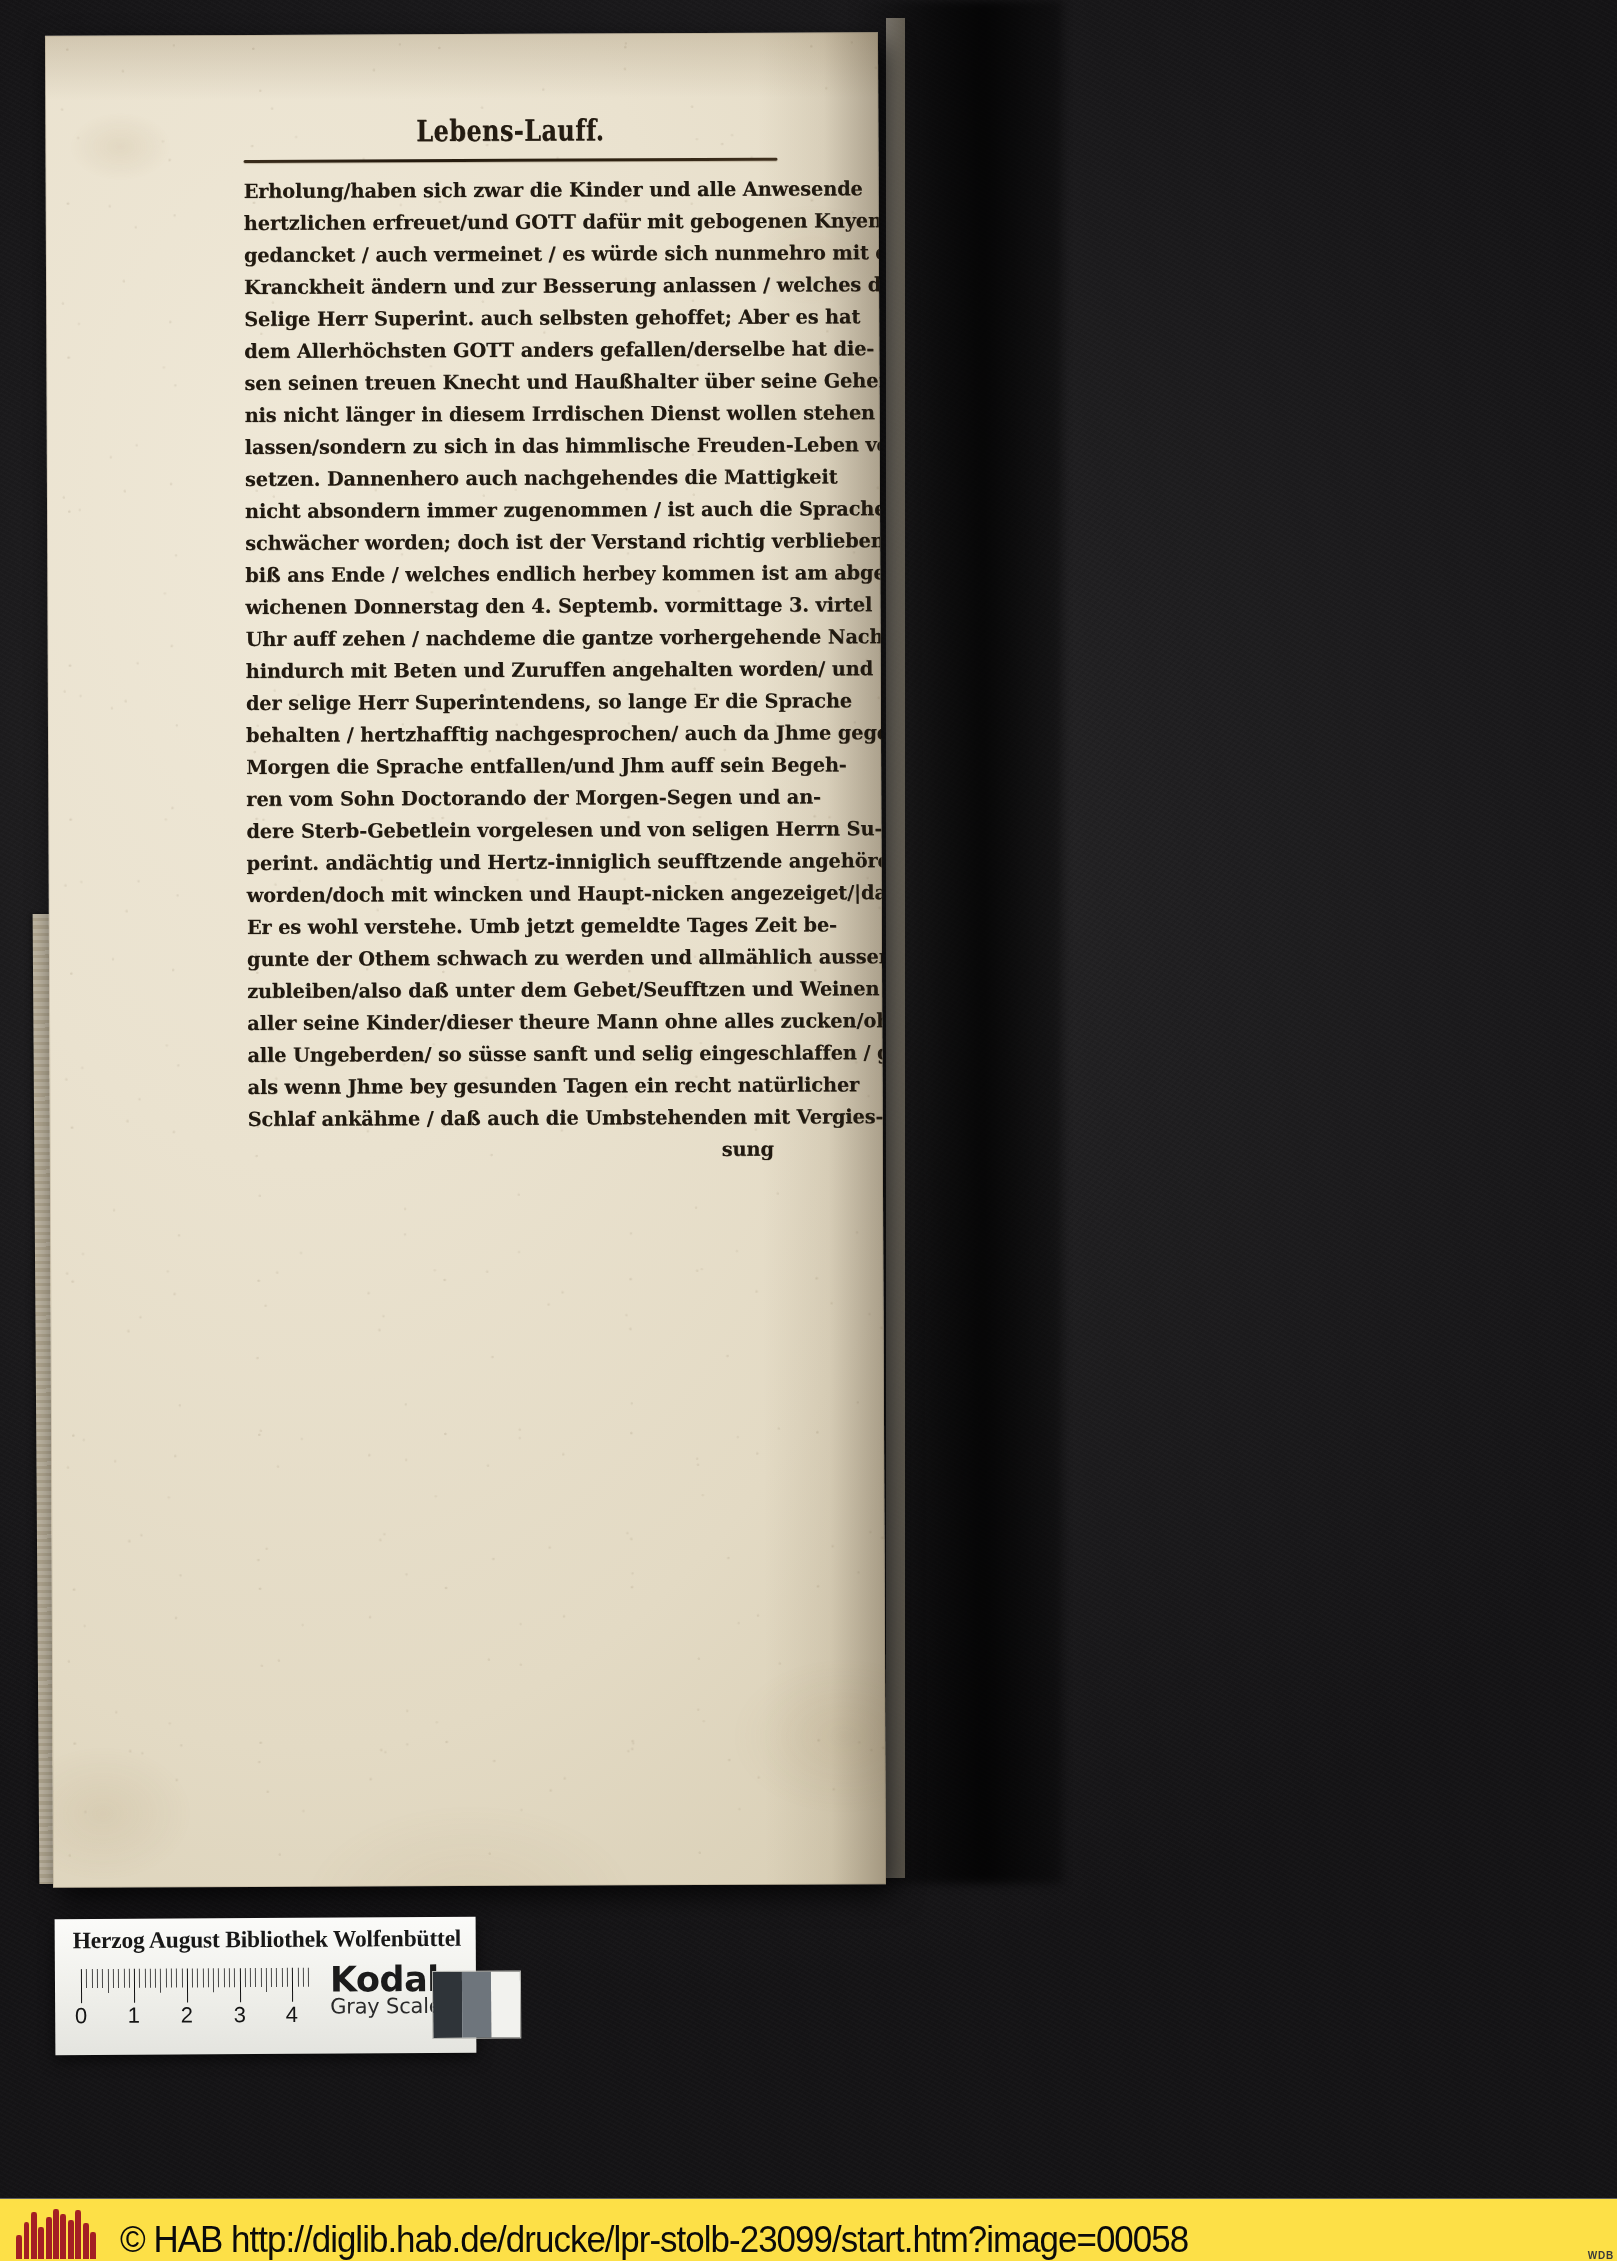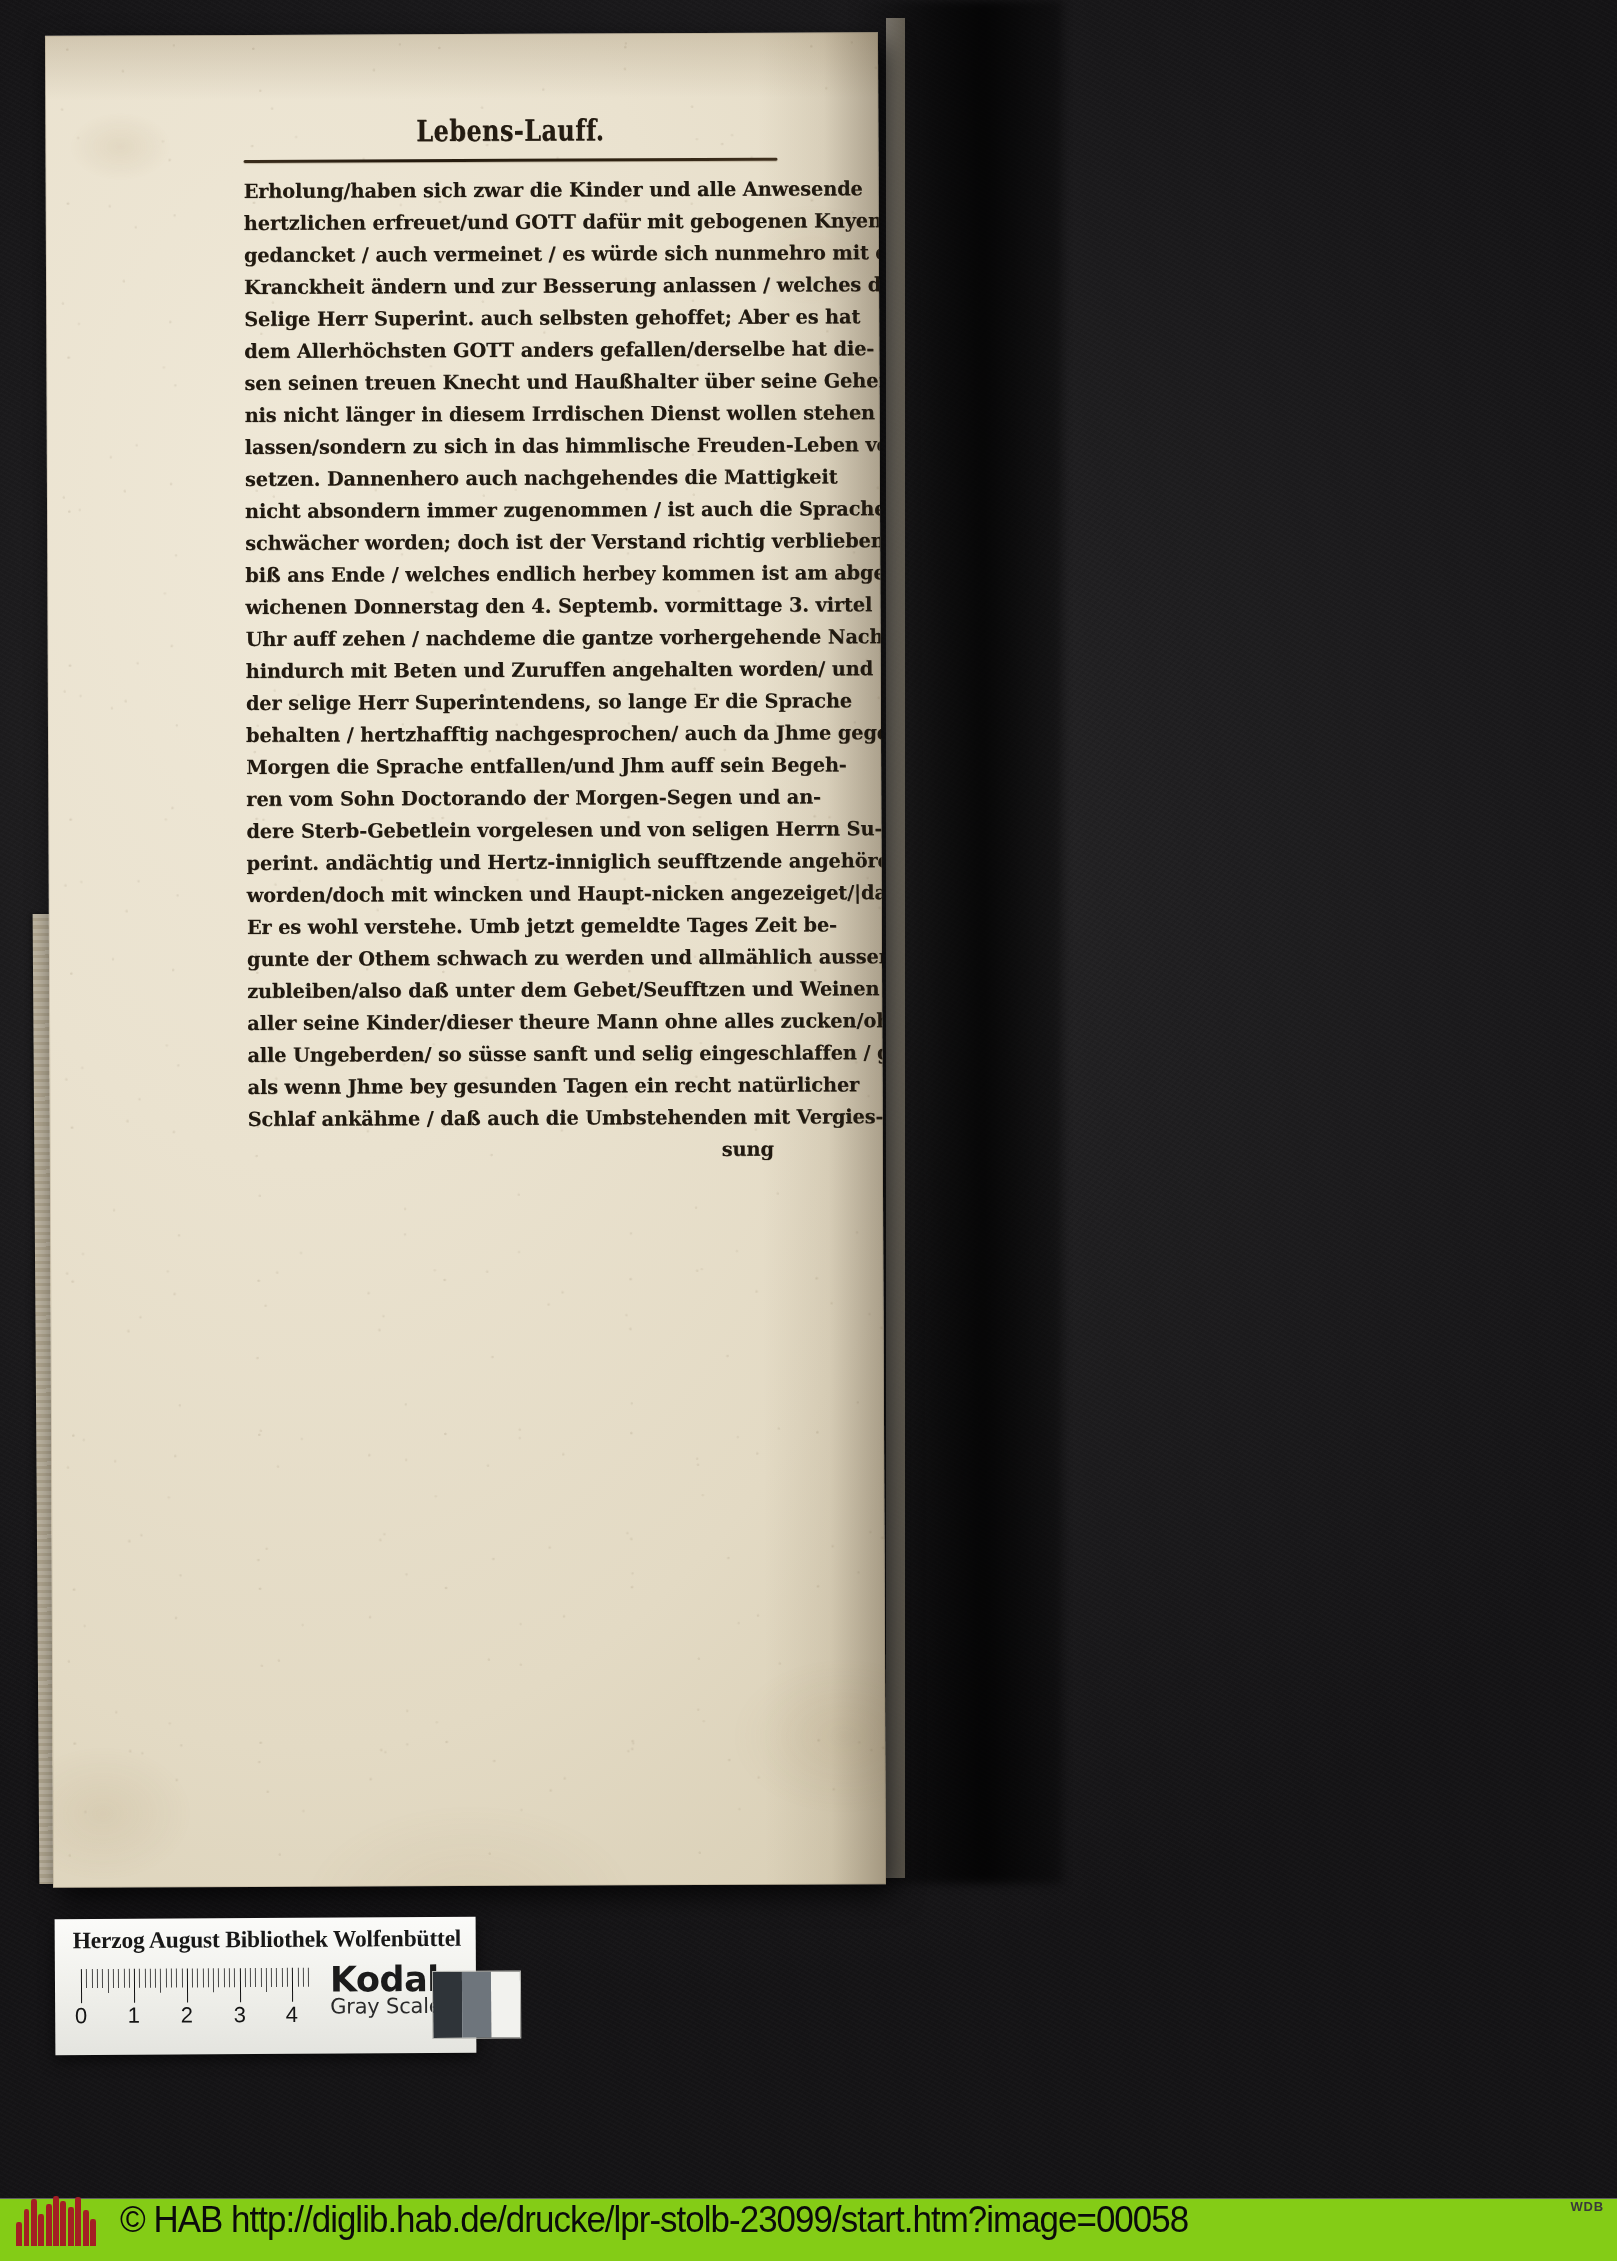--- a/index.html
+++ b/index.html
@@ -180,45 +180,45 @@
   #patches{
     position:absolute; left:378px; top:55px;
     width:87px; height:66px; display:flex;
     outline:0.8px solid #b9b9b4;
   }
   #patches div{ flex:1 1 0; }
 
   
   #footer{
     position:absolute; left:0; bottom:0; width:1617px; height:63px;
-    background:#84cc16;
-    display:flex; align-items:flex-start;
+    background:#fde047;
+    display:flex; align-items:flex-end;
     border-top:1.6px solid #5e5e5e;
   }
   #hab-logo{
     width:91px; height:49px; margin-left:11.3px; flex:0 0 auto;
     position:relative;
   }
   #hab-logo i{
     position:absolute; bottom:1.6px; width:5.7px; background:#a41f24; border-radius:2.4px 2.4px 0 0;
   }
   #footer-text{
     font-family:"Liberation Sans", sans-serif;
     font-size:36px;
     color:#0b0b0b;
     letter-spacing:-1px;
     white-space:nowrap;
     margin-left:18px;
     transform:scaleX(.97);
     transform-origin:left center;
   }
   #wdb{
-    margin-left:auto; margin-right:13px;
+    margin-left:auto; margin-right:3px;
     font-family:"Liberation Sans", sans-serif;
-    font-size:13px; font-weight:700; color:#3a3a3a;
+    font-size:10px; font-weight:700; color:#3a3a3a;
     letter-spacing:0.8px;
   }
 </style>
 </head>
 <body>
 
 <div id="backdrop"></div>
 <div id="spine-shadow"></div>
 <div id="right-page"></div>
 <div id="under-leaves"></div>

